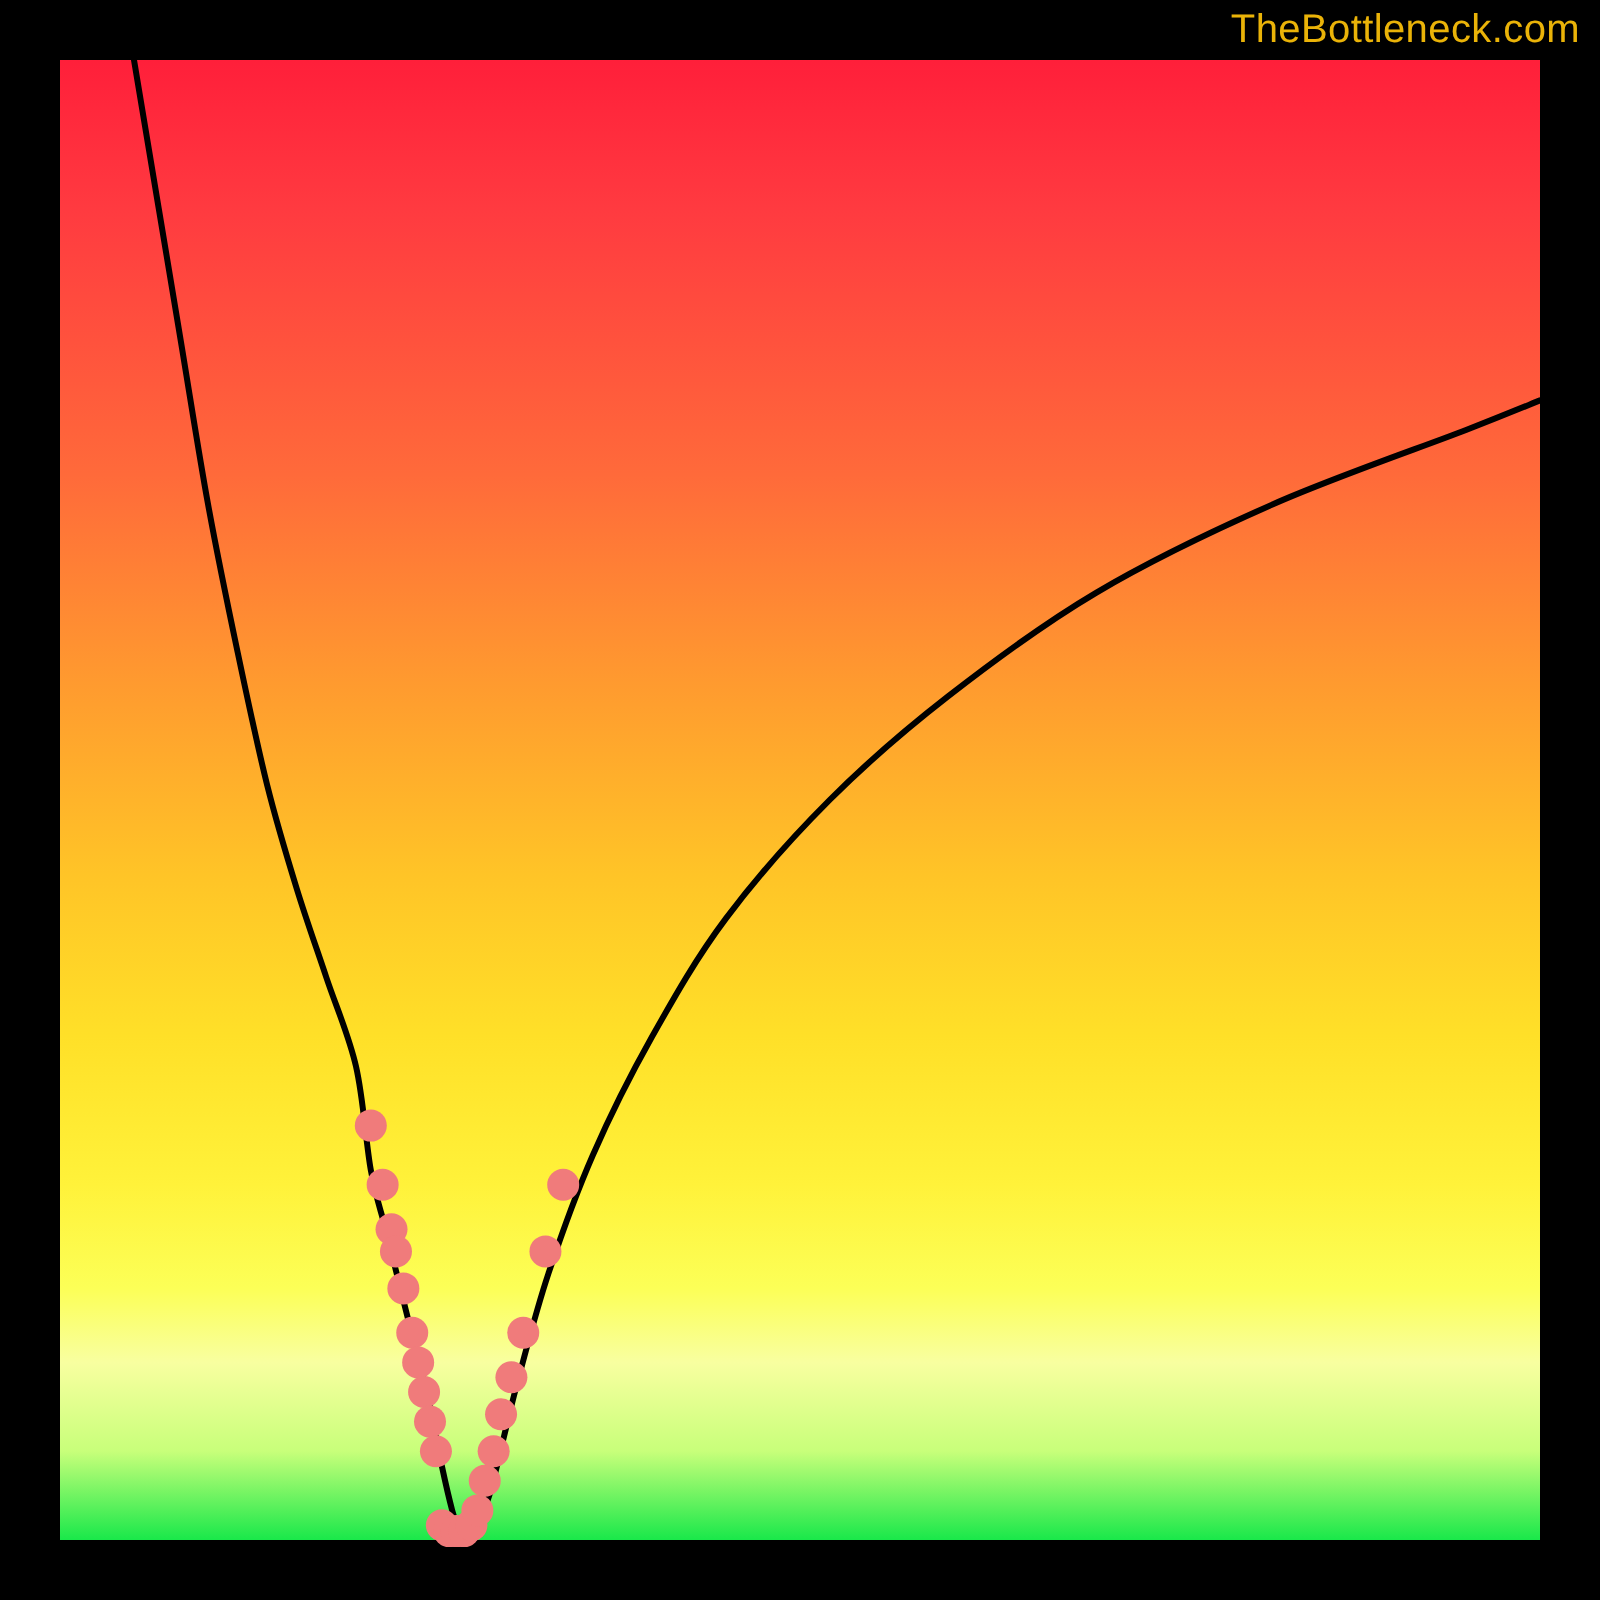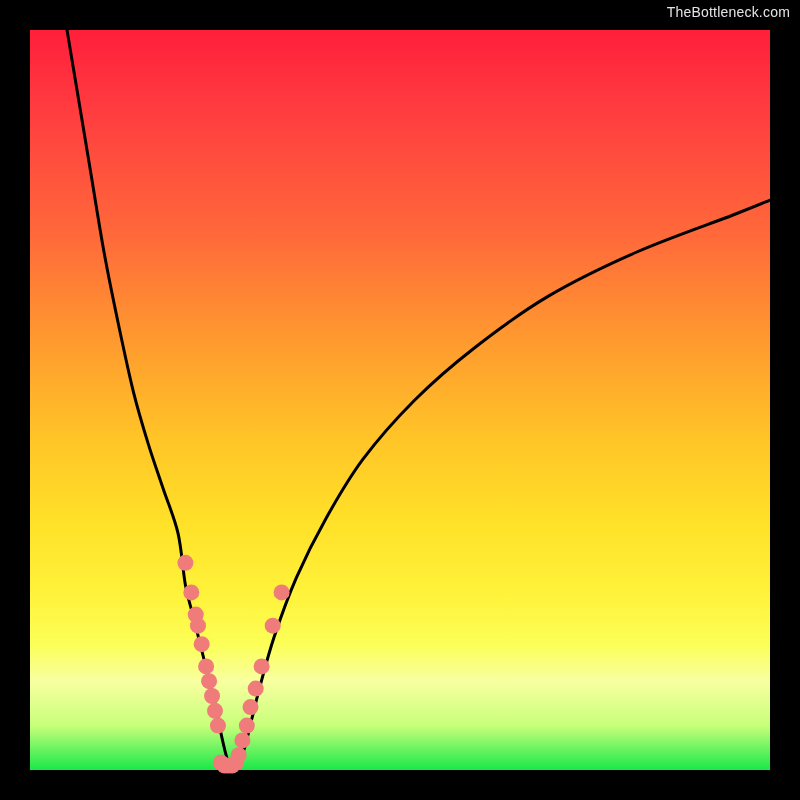--- a/index.html
+++ b/index.html
@@ -42,22 +42,22 @@
     position: absolute;
     inset: 0;
     width: 740px;
     height: 740px;
     overflow: visible;
   }
   .watermark {
     position: absolute;
     top: 4px;
     right: 10px;
-    color: #e5e5e5;
-    font-size: 14px;
+    color: #eab308;
+    font-size: 20px;
     letter-spacing: 0.2px;
     font-weight: 500;
     user-select: none;
   }
 </style>
 </head>
 <body>
 
 <div class="frame">
   <div class="plot-area">

